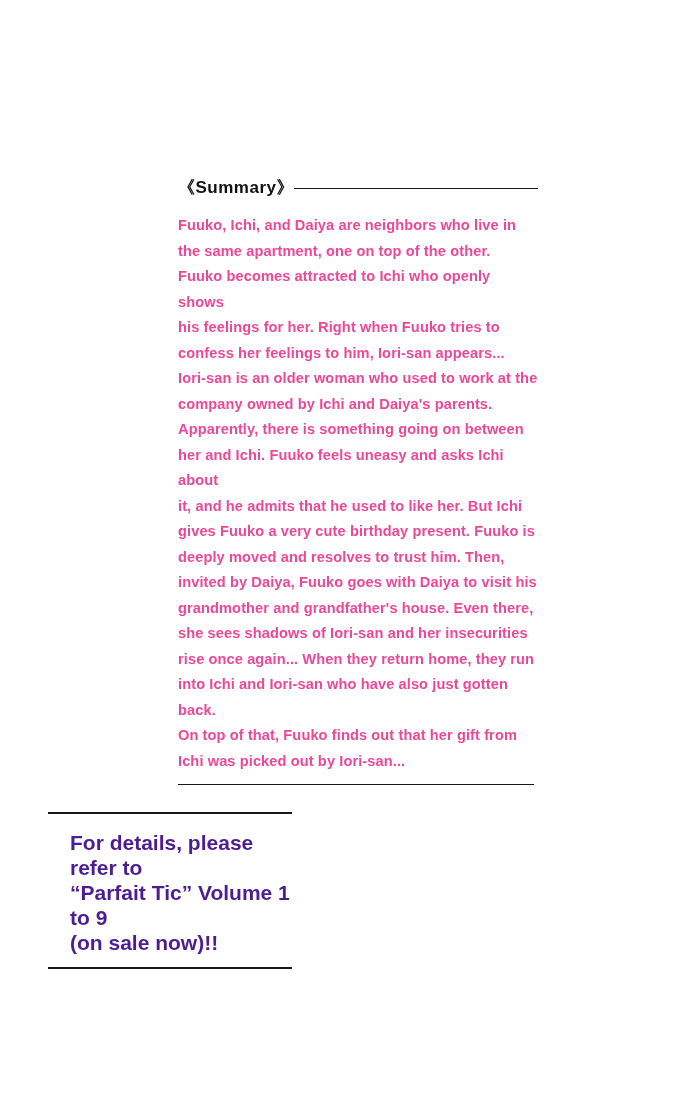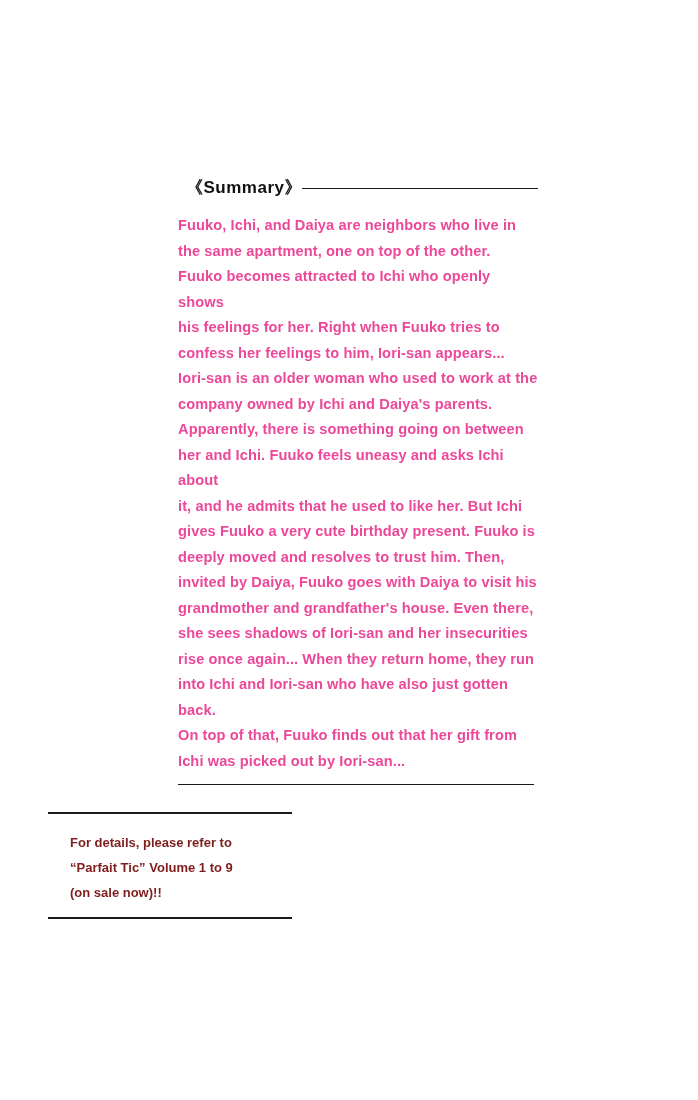--- a/index.html
+++ b/index.html
@@ -21,21 +21,20 @@
     position: absolute;
     left: 178px;
     top: 176px;
     width: 360px;
   }
 
   .summary-header {
     display: flex;
     align-items: center;
     margin-bottom: 14px;
-    margin-left: 8px;
   }
 
   .summary-title {
     font-size: 17px;
     font-weight: 700;
     letter-spacing: 0.5px;
     white-space: nowrap;
     color: #111111;
   }
 
@@ -70,24 +69,24 @@
     width: 244px;
   }
 
   .footnote-rule {
     width: 244px;
     height: 0;
     border-top: 2.4px solid #1a1a1a;
   }
 
   .footnote-text {
-    font-size: 13px;
+    font-size: 21px;
     line-height: 25px;
     font-weight: 600;
-    color: #7f1d1d;
+    color: #4c1d95;
     padding: 16px 0 12px 22px;
     white-space: pre-line;
   }
 </style>
 </head>
 <body>
 
 <div class="summary-block">
   <div class="summary-header">
     <div class="summary-title">《Summary》</div>

